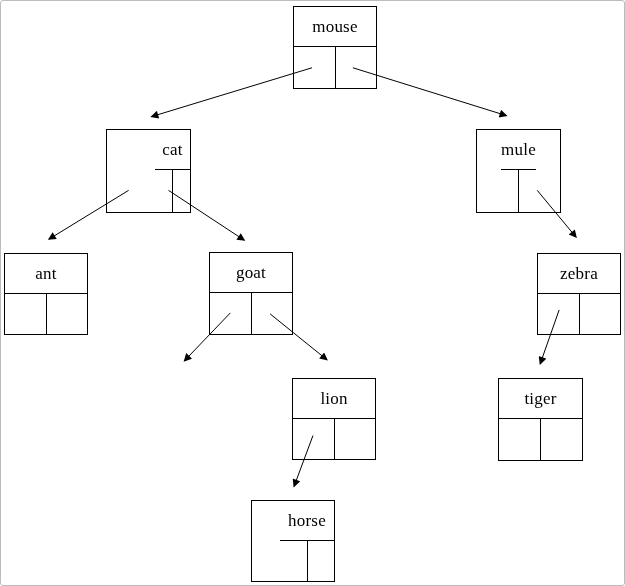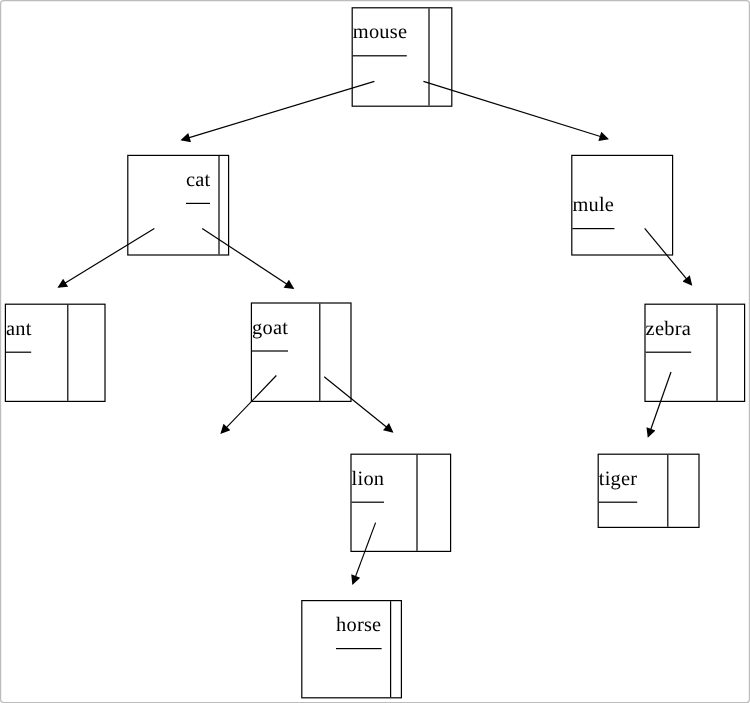--- a/index.html
+++ b/index.html
@@ -20,21 +20,21 @@
     width: 100%; height: 100%;
     z-index: 2;
     pointer-events: none;
   }
   .node {
     position: absolute;
     box-sizing: border-box;
     border: 1px solid #000000;
     background: #ffffff;
     display: flex;
-    flex-direction: row;
+    flex-direction: column;
     z-index: 1;
   }
   .node-label {
     height: 40px;
     box-sizing: border-box;
     border-bottom: 1px solid #000000;
     display: flex;
     align-items: center;
     justify-content: center;
     font-size: 17px;
@@ -112,21 +112,21 @@
         <div class="cell"></div>
       </div>
     </div>
     <div class="node" style="left: 291px; top: 377px; width: 84px; height: 82px;">
       <div class="node-label">lion</div>
       <div class="node-cells">
         <div class="cell cell-left"></div>
         <div class="cell"></div>
       </div>
     </div>
-    <div class="node" style="left: 497px; top: 377px; width: 85px; height: 62px; justify-content: space-between;">
+    <div class="node" style="left: 497px; top: 377px; width: 85px; height: 83px; justify-content: space-between;">
       <div class="node-label">tiger</div>
       <div class="node-cells">
         <div class="cell cell-left"></div>
         <div class="cell"></div>
       </div>
     </div>
     <div class="node" style="left: 250px; top: 499px; width: 84px; height: 82px; padding-left: 28px;">
       <div class="node-label">horse</div>
       <div class="node-cells">
         <div class="cell cell-left"></div>

